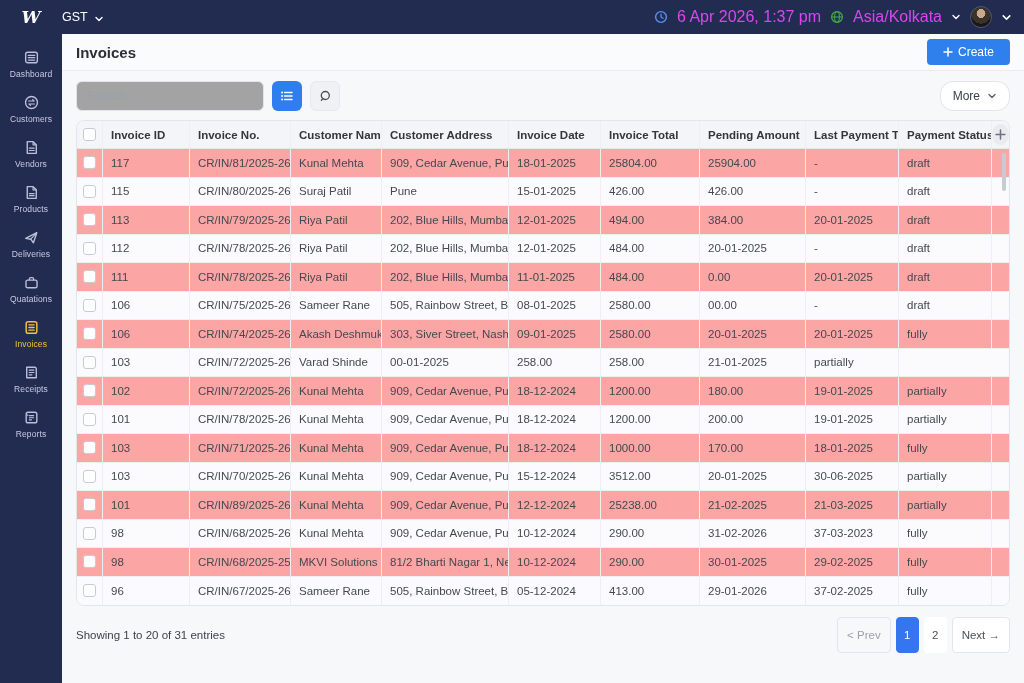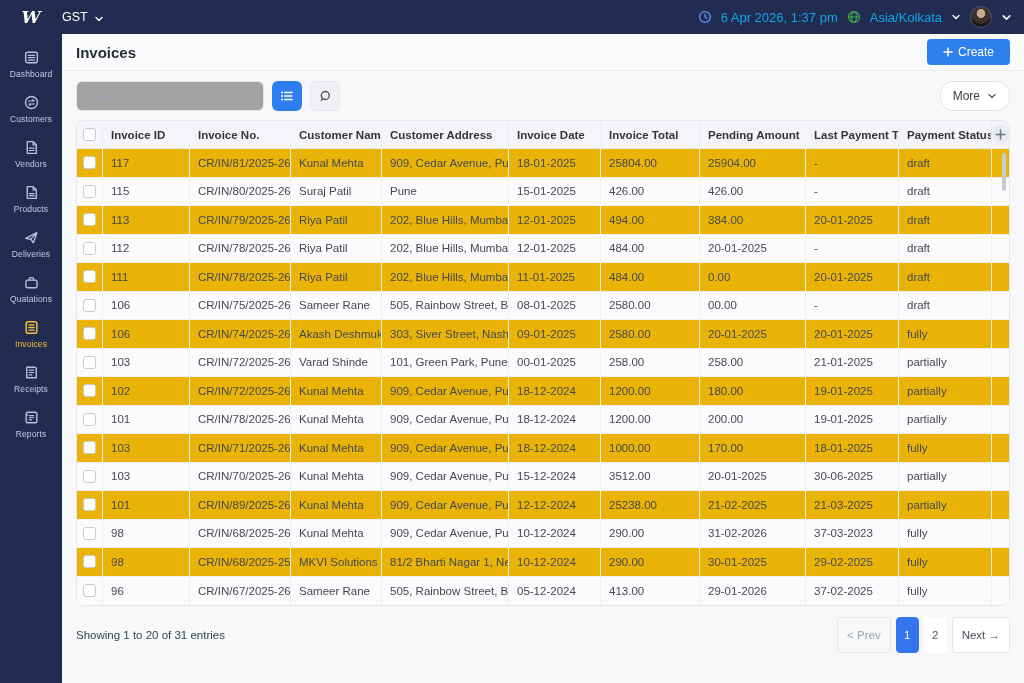--- a/index.html
+++ b/index.html
@@ -4,21 +4,21 @@
 <style>
   * { margin:0; padding:0; box-sizing:border-box; }
   html,body { width:1024px; height:683px; overflow:hidden; }
   body { font-family:"Liberation Sans", sans-serif; background:#f7f8fa; color:#3c4049; }
 
   
   .topbar { position:absolute; left:0; top:0; width:1024px; height:34px; background:#222c50; display:flex; align-items:center; z-index:5; }
   .logo-box { width:62px; height:34px; display:flex; align-items:center; justify-content:center; }
   .logo { font-family:"DejaVu Serif", serif; font-style:italic; font-weight:bold; color:#ffffff; font-size:17px; }
   .org-switch { display:flex; align-items:flex-end; gap:6px; color:#ffffff; font-size:12.5px; cursor:pointer; }
-  .topbar-right { margin-left:auto; display:flex; align-items:center; gap:9px; padding-right:12px; color:#0ea5e9; font-size:13px; }
+  .topbar-right { margin-left:auto; display:flex; align-items:center; gap:9px; padding-right:12px; color:#d946ef; font-size:16px; }
   .tb-ic { display:flex; align-items:center; }
   .avatar { width:22px; height:22px; border-radius:50%; background:radial-gradient(circle at 50% 32%, #c9a98d 0 26%, #3a322b 27% 60%, #191613 61%); border:1px solid #4a5578; }
   .chev { display:flex; align-items:center; }
 
   
   .sidebar { position:absolute; left:0; top:34px; width:62px; height:649px; background:#222c50; display:flex; flex-direction:column; align-items:center; padding-top:8px; }
   .sb-item { width:62px; display:flex; flex-direction:column; align-items:center; gap:3px; padding:7px 0 8px; cursor:pointer; }
   .sb-label { font-size:8.5px; color:#c5cce2; letter-spacing:.1px; }
   .sb-icon svg { display:block; }
   .sb-item.active .sb-label { color:#f2c13d; }
@@ -34,21 +34,21 @@
   .icon-btn { width:30px; height:30px; border-radius:6px; display:flex; align-items:center; justify-content:center; border:1px solid transparent; cursor:pointer; }
   .icon-btn.blue { background:#2f7ef0; }
   .icon-btn.grey { background:#f0f1f4; border-color:#e7e8ec; }
   .btn-more { margin-left:auto; background:#fff; border:1px solid #e2e4e9; border-radius:13px; height:30px; padding:0 12px; font-size:12px; color:#3c4049; display:flex; align-items:center; gap:7px; cursor:pointer; font-family:inherit; }
 
   
   .table-card { position:relative; margin:0 14px; background:#fff; border:1px solid #e3e5e9; border-radius:8px; overflow:hidden; }
   .t-row { display:grid; grid-template-columns:26px 87px 101px 91px 127px 92px 99px 106px 93px 93px 1fr; align-items:stretch; }
   .t-head { background:#f4f5f8; border-bottom:1px solid #e6e8ec; height:28px; }
   .t-head .t-cell { color:#33363c; font-weight:bold; }
-  .t-body .t-row { height:28.5px; border-bottom:1px solid #eeeff3; background:#eab308; }
+  .t-body .t-row { height:28.5px; border-bottom:1px solid #eeeff3; background:#fca5a5; }
   .t-body .t-row:nth-child(even) { background:#fbfbfd; }
   .t-body .t-row:last-child { border-bottom:none; }
   .t-cell { font-size:11.5px; color:#45494f; display:flex; align-items:center; padding:0 4px 0 8px; border-right:1px solid #eeeff3; white-space:nowrap; overflow:hidden; }
   .t-cell:last-child { border-right:none; }
   .cb-cell { justify-content:center; padding:0; }
   .cb { width:13px; height:13px; border:1px solid #c7ccd4; border-radius:3px; background:#fff; cursor:pointer; }
   .plus-cell { justify-content:center; padding:0; }
   .plus-btn { width:21px; height:21px; border-radius:50%; background:#e9ebef; border:none; display:flex; align-items:center; justify-content:center; cursor:pointer; }
   .vscroll { position:absolute; right:3px; top:32px; width:4px; height:38px; border-radius:2px; background:#c7cbd3; }
 
@@ -364,21 +364,20 @@
           <div class="t-cell">fully</div>
           <div class="t-cell"></div>
         </div>
         <div class="t-row">
           <div class="t-cell cb-cell">
             <span class="cb"></span>
           </div>
           <div class="t-cell">103</div>
           <div class="t-cell">CR/IN/72/2025-26/</div>
           <div class="t-cell">Varad Shinde</div>
-          <div class="t-cell">101, Green Park, Pune</div>
           <div class="t-cell">00-01-2025</div>
           <div class="t-cell">258.00</div>
           <div class="t-cell">258.00</div>
           <div class="t-cell">21-01-2025</div>
           <div class="t-cell">partially</div>
           <div class="t-cell"></div>
         </div>
         <div class="t-row">
           <div class="t-cell cb-cell">
             <span class="cb"></span>

